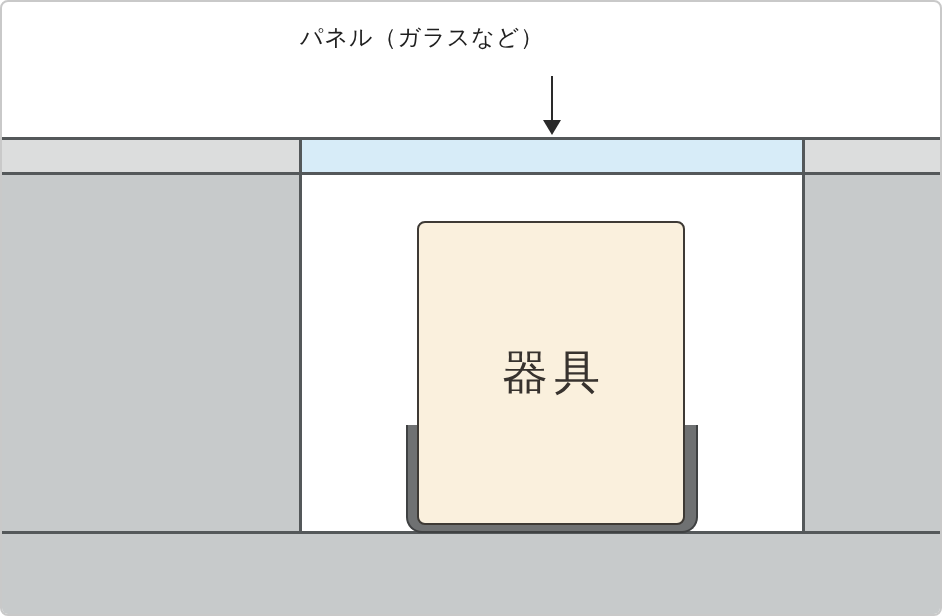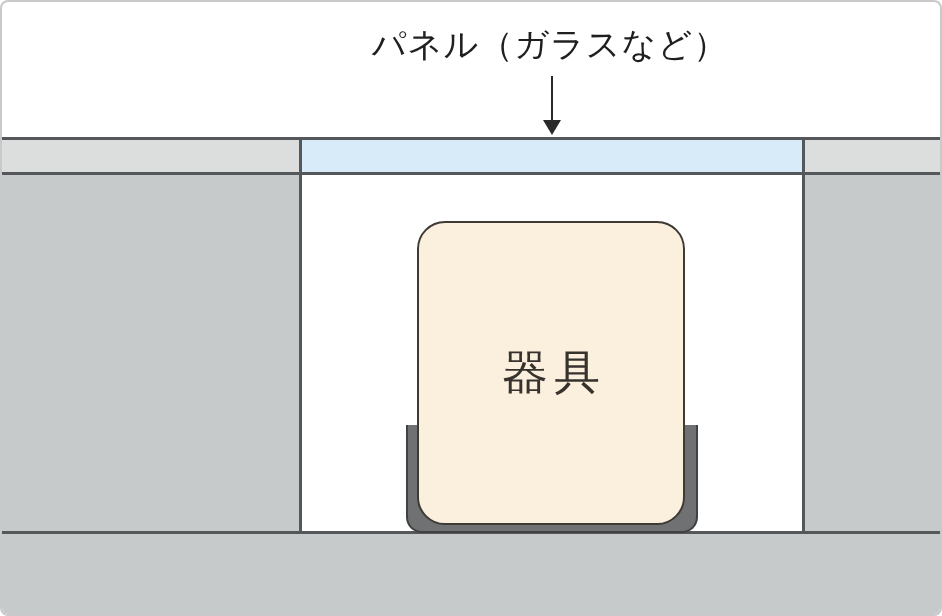--- a/index.html
+++ b/index.html
@@ -15,22 +15,22 @@
     overflow: hidden;
     font-family: "DejaVu Sans", "Liberation Sans", sans-serif;
   }
 
   
   .panel-label {
     position: absolute;
     left: 298px;
     top: 22px;
     width: 500px;
-    text-align: center;
-    font-size: 34px;
+    text-align: left;
+    font-size: 23px;
     line-height: 1.2;
     letter-spacing: 1px;
     color: var(--panel-text, #1f1f1f);
     white-space: nowrap;
   }
   .arrow-stem {
     position: absolute;
     left: 549px;
     top: 74px;
     width: 2px;
@@ -121,21 +121,21 @@
     border: 2px solid var(--bracket-border, #3f4142);
     border-top: none;
     border-radius: 0 0 16px 16px;
     z-index: 2;
   }
   .fixture {
     position: absolute; left: 415px; top: 219px;
     width: 268px; height: 304px;
     background: var(--fixture-fill, #faf0dd);
     border: 2px solid var(--fixture-border, #3e3a35);
-    border-radius: 28px;
+    border-radius: 8px;
     z-index: 3;
     display: flex;
     align-items: center;
     justify-content: center;
   }
   .fixture-label {
     font-size: 46px;
     letter-spacing: 6px;
     text-indent: 6px;
     color: var(--fixture-text, #37322e);

